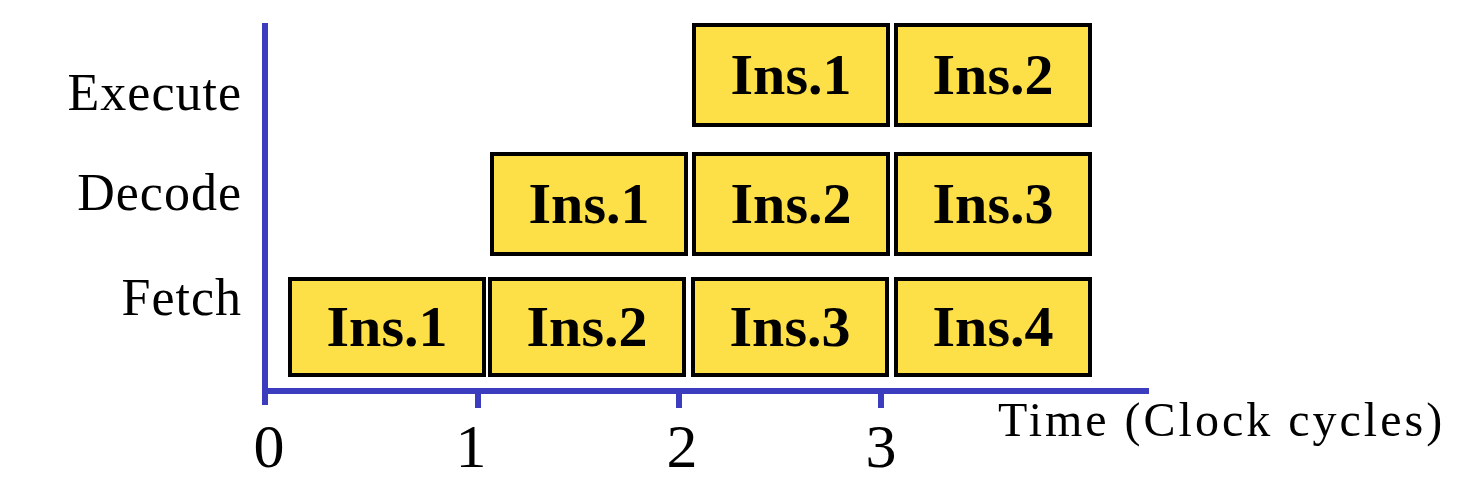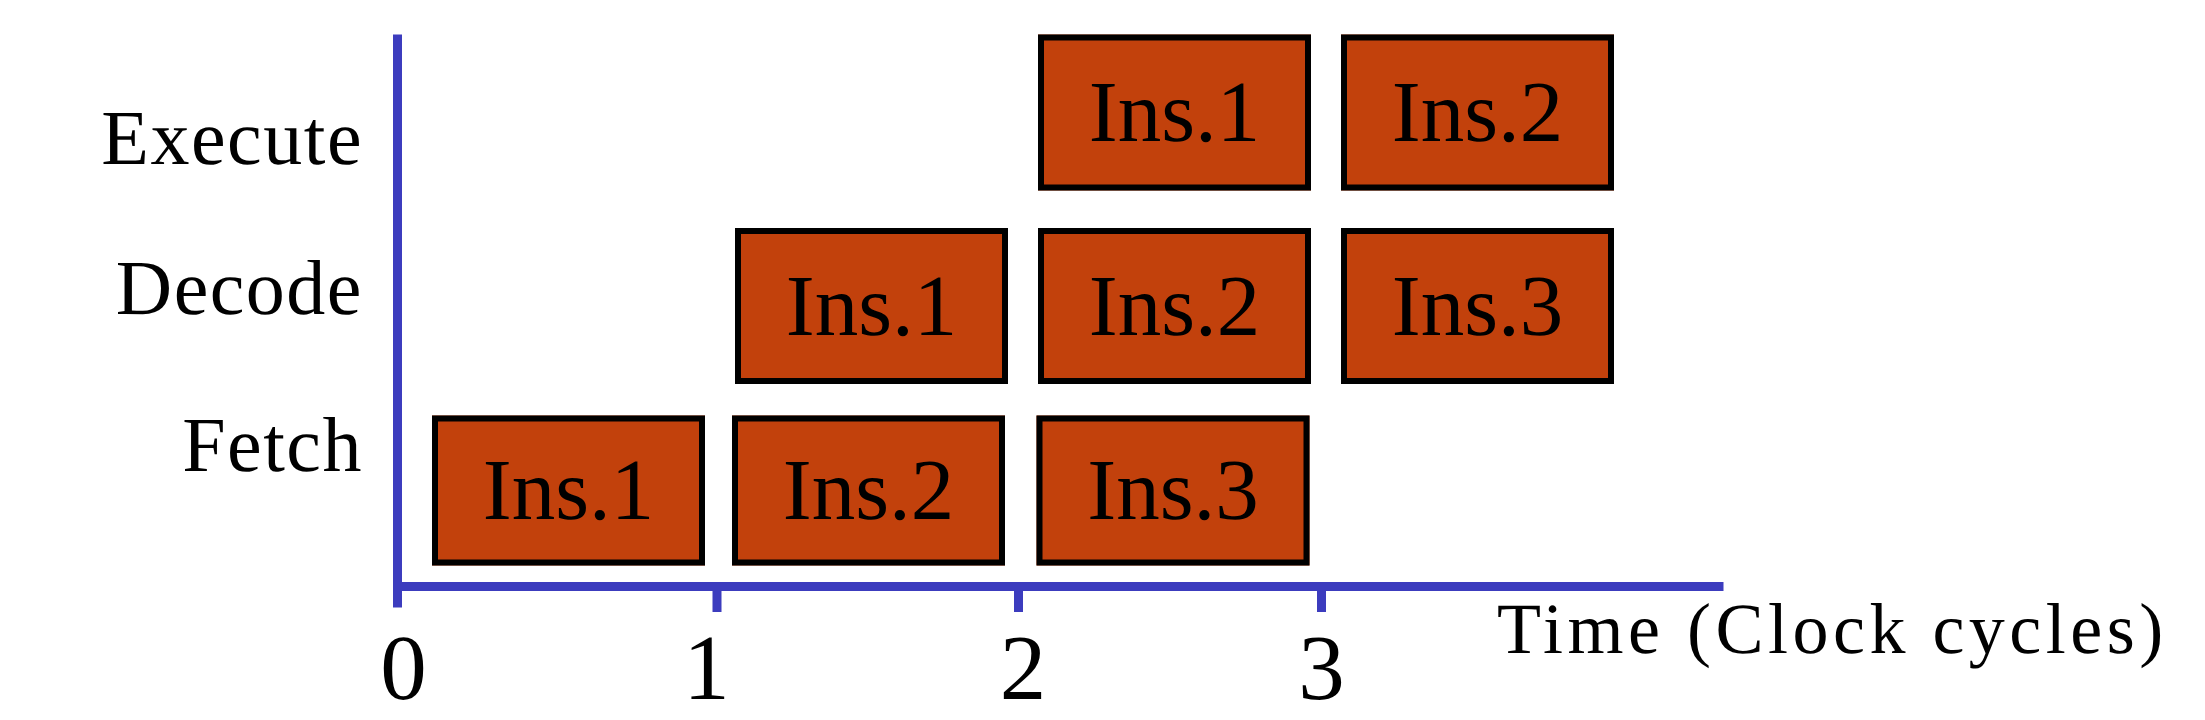--- a/index.html
+++ b/index.html
@@ -48,30 +48,31 @@
     width: 206px;
     text-align: right;
     font-size: 52px;
     line-height: 52px;
     letter-spacing: 1px;
     white-space: nowrap;
   }
   .pbox {
     position: absolute;
     box-sizing: border-box;
-    width: 182px;
+    width: 198px;
     height: 104px;
     border: 4px solid #000000;
-    background: #c2410c;
+    background: #fde047;
     display: flex;
     align-items: center;
     justify-content: center;
     font-size: 58px;
     line-height: 58px;
     white-space: nowrap;
+    font-weight: bold;
   }
   .pbox.short { height: 100px; }
   .tick-num {
     position: absolute;
     top: 415px;
     width: 100px;
     text-align: center;
     font-size: 62px;
     line-height: 62px;
   }
@@ -103,20 +104,21 @@
   <div class="pbox" style="left:656px; top:23px">Ins.1</div>
   <div class="pbox" style="left:858px; top:23px">Ins.2</div>
 
   <div class="pbox" style="left:454px; top:152px">Ins.1</div>
   <div class="pbox" style="left:656px; top:152px">Ins.2</div>
   <div class="pbox" style="left:858px; top:152px">Ins.3</div>
 
   <div class="pbox short" style="left:252px; top:277px">Ins.1</div>
   <div class="pbox short" style="left:452px; top:277px">Ins.2</div>
   <div class="pbox short" style="left:655px; top:277px">Ins.3</div>
+  <div class="pbox short" style="left:858px; top:277px">Ins.4</div>
 
   <div class="tick-num" style="left:183px">0</div>
   <div class="tick-num" style="left:385px">1</div>
   <div class="tick-num" style="left:596px">2</div>
   <div class="tick-num" style="left:795px">3</div>
 
   <div class="time-label">Time (Clock cycles)</div>
 
 </div>
 

